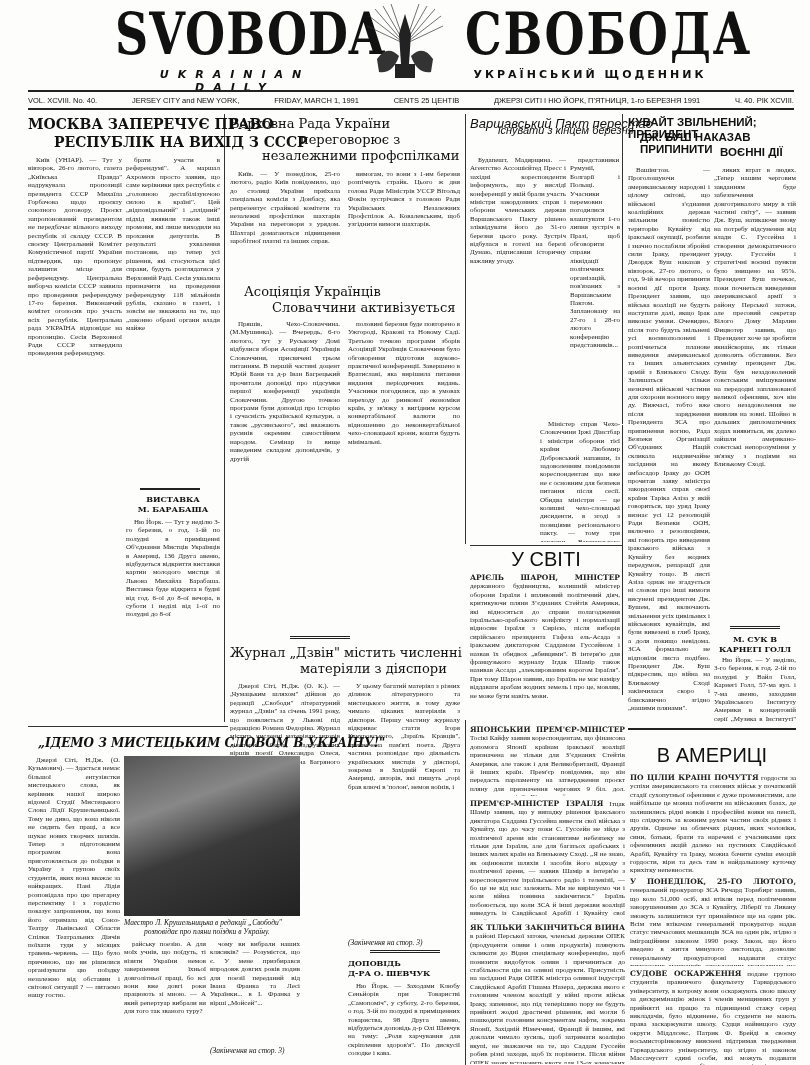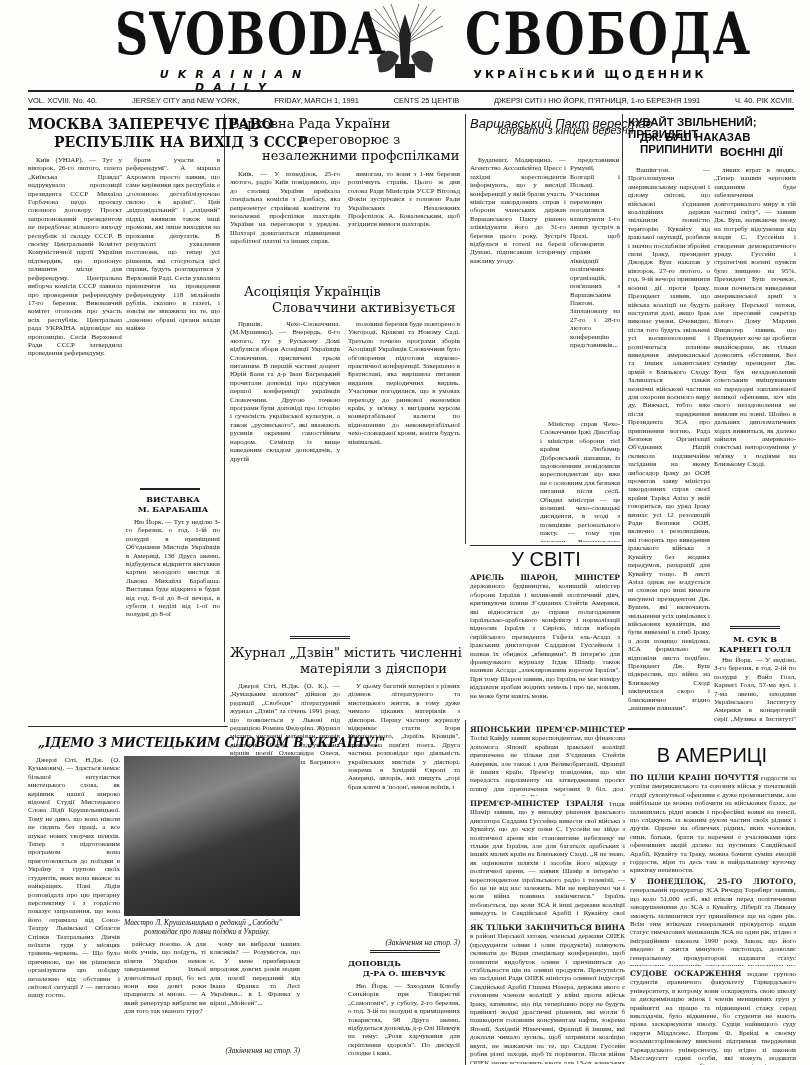--- a/index.html
+++ b/index.html
@@ -14,21 +14,21 @@
 .emblem{position:absolute;left:365px;top:4px;width:80px;height:80px}
 .motto{position:absolute;left:712px;top:10px;width:84px;height:66px;border:1px solid #555;font-style:italic;font-weight:bold;font-size:11px;text-align:center;line-height:14px;padding-top:10px}
 .rule{position:absolute;left:28px;width:766px;border-top:2px solid #222}
 .dateline{position:absolute;top:96px;left:28px;width:766px;display:flex;justify-content:space-between;font-family:"Liberation Sans",sans-serif;font-size:7.5px}
 .col{position:absolute;font-size:7px;line-height:8.4px;text-align:justify;overflow:hidden;color:#222}
 .h-bold{font-family:"DejaVu Serif",serif;font-weight:bold;color:#111}
 .h-sans{font-family:"Liberation Sans",sans-serif;font-weight:bold;color:#111}
 .vline{position:absolute;border-left:1px solid #333}
 .hline{position:absolute;border-top:1px solid #333}
 .photo{position:absolute;background:linear-gradient(160deg,#555 0%,#888 30%,#3a3a3a 55%,#222 100%)}
-.caption{position:absolute;font-style:italic;font-size:7.5px;text-align:right;line-height:9px}
+.caption{position:absolute;font-style:italic;font-size:7.5px;text-align:left;line-height:9px}
 p{text-indent:8px}
 .lead{font-weight:bold;font-family:"DejaVu Serif",serif;font-size:7.5px}
 .sec-title{position:absolute;font-family:"Liberation Sans",sans-serif;font-size:20px;text-align:center}
 </style>
 </head>
 <body>
 
 <header class="mast">
  <div class="mast-lat">
   <span class="big">SVOBODA</span>
@@ -128,21 +128,21 @@
     </div>
  <div class="col" style="left:348px;top:682px;width:112px;height:245px">
       <p>У цьому багатий матеріял з різних ділянок літературного та мистецького життя, в тому дуже чимало цікавих матеріялів з діяспори. Першу частину журналу відкриває стаття Ігоря Качуровського, „Ізраїль Кравців", присвячена пам'яті поета. Друга частина розповідає про діяльність українських мистців у діяспорі, зокрема в Західній Європі та Америці, авторів, які пишуть „горі брав ключі в 'полон', немов воїнів, і</p>
     </div>
  <div class="caption" style="left:348px;top:938px;width:112px">(Закінчення на стор. 3)</div>
 </article>
 
 <article>
  <div class="hline" style="left:370px;top:950px;width:70px;border-top:3px double #222"></div>
  <div class="h-bold" style="position:absolute;left:348px;top:958px;width:112px;text-align:left;font-size:8px">ДОПОВІДЬ</div>
- <div class="h-bold" style="position:absolute;left:348px;top:968px;width:112px;text-align:center;font-size:8px">Д-РА О. ШЕВЧУК</div>
+ <div class="h-bold" style="position:absolute;left:348px;top:968px;width:112px;font-size:8px">Д-РА О. ШЕВЧУК</div>
  <div class="col" style="left:348px;top:982px;width:112px;height:80px">
       <p>Ню Йорк. — Заходами Клюбу Сеньйорів при Товаристві „Самопоміч", у суботу, 2-го березня, о год. 3-ій по полудні в приміщенних товариства, 98 Друга авеню, відбудеться доповідь д-р Олі Шевчук на тему: „Роля харчування для скріплення здоров'я". По дискусії солодке і кава.</p>
     </div>
 </article>
 
 <article>
  <div class="hline" style="left:28px;top:726px;width:200px"></div>
  <div class="h-bold" style="position:absolute;left:38px;top:736px;font-size:12px;font-style:italic">„ІДЕМО З МИСТЕЦЬКИМ СЛОВОМ В УКРАЇНУ!"</div>
  <div class="col" style="left:28px;top:756px;width:92px;height:306px">
       <p>Джерзі Сіті, Н.Дж. (О. Кузьмович). — Здається немає більшої ентузіястки мистецького слова, як керівник нашої широко відомої Студії Мистецького Слова Лідії Крушельницької. Тому не диво, що вона ніколи не сидить без праці, а все шукає нових творчих шляхів. Тепер з підготованим програмом вона приготовляється до поїздки в Україну з групою своїх студентів, яких вона вважає за найкращих. Пані Лідія розповідала про цю прегарну перспективу і з гордістю показує запрошення, що вона його отримала від Союз-Театру Львівської Области Спілки Театральних Діячів поїхати туди у місяцях травень-червень. — Що було причиною, що ви рішилися організувати цю поїздку незалежно від обставин і світової ситуації ? — питаємо нашу гостю.</p>

